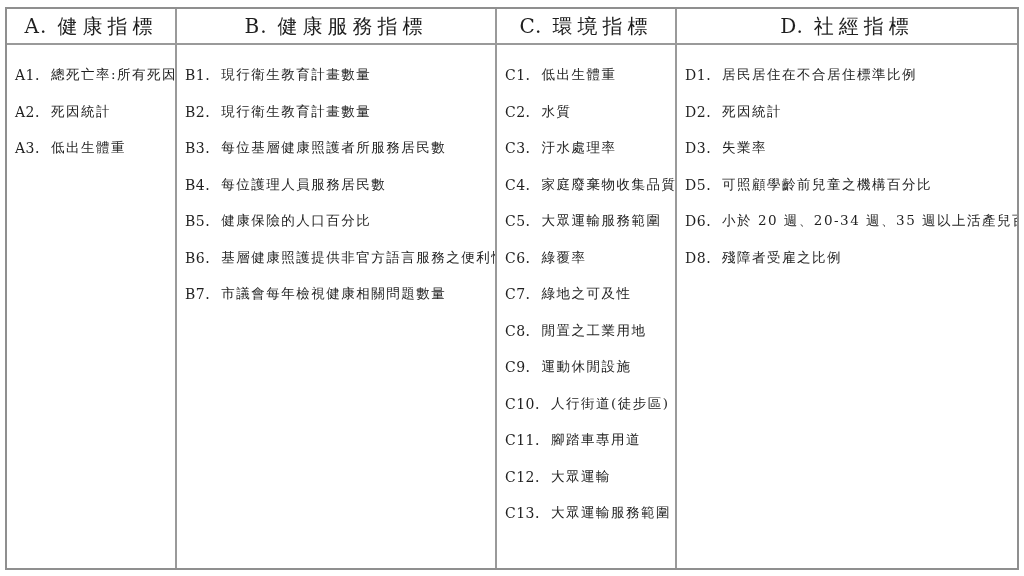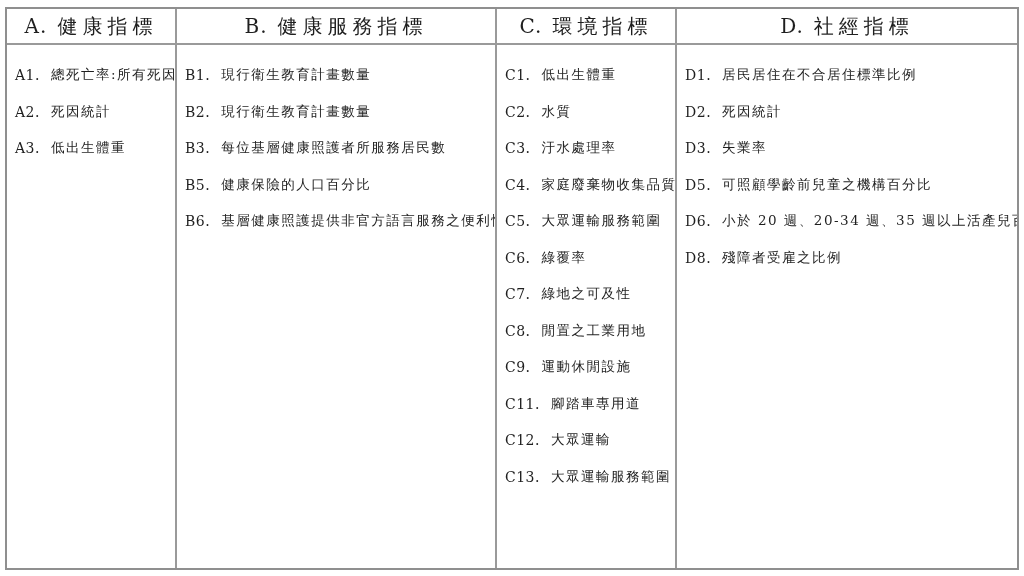--- a/index.html
+++ b/index.html
@@ -127,27 +127,35 @@
         </li>
         <li class="item">
           <span class="num">B2.</span>
           <span class="txt">現行衛生教育計畫數量</span>
         </li>
         <li class="item">
           <span class="num">B3.</span>
           <span class="txt">每位基層健康照護者所服務居民數</span>
         </li>
         <li class="item">
+          <span class="num">B4.</span>
+          <span class="txt">每位護理人員服務居民數</span>
+        </li>
+        <li class="item">
           <span class="num">B5.</span>
           <span class="txt">健康保險的人口百分比</span>
         </li>
         <li class="item">
           <span class="num">B6.</span>
           <span class="txt">基層健康照護提供非官方語言服務之便利性</span>
         </li>
+        <li class="item">
+          <span class="num">B7.</span>
+          <span class="txt">市議會每年檢視健康相關問題數量</span>
+        </li>
       </ul>
     </div>
 
     <div class="td">
       <ul class="items">
         <li class="item">
           <span class="num">C1.</span>
           <span class="txt">低出生體重</span>
         </li>
         <li class="item">
@@ -176,20 +184,24 @@
         </li>
         <li class="item">
           <span class="num">C8.</span>
           <span class="txt">閒置之工業用地</span>
         </li>
         <li class="item">
           <span class="num">C9.</span>
           <span class="txt">運動休閒設施</span>
         </li>
         <li class="item">
+          <span class="num">C10.</span>
+          <span class="txt">人行街道(徒步區)</span>
+        </li>
+        <li class="item">
           <span class="num">C11.</span>
           <span class="txt">腳踏車專用道</span>
         </li>
         <li class="item">
           <span class="num">C12.</span>
           <span class="txt">大眾運輸</span>
         </li>
         <li class="item">
           <span class="num">C13.</span>
           <span class="txt">大眾運輸服務範圍</span>

